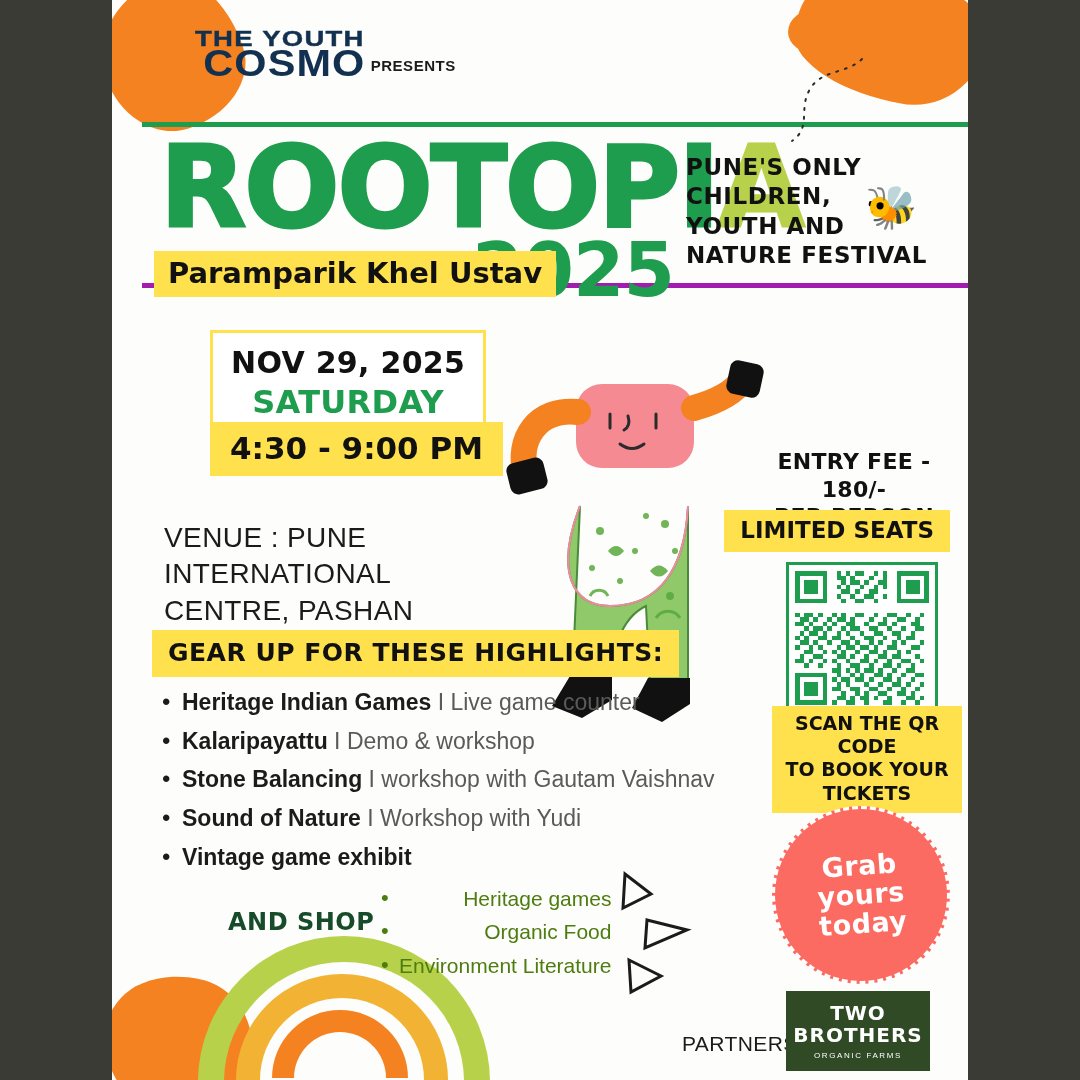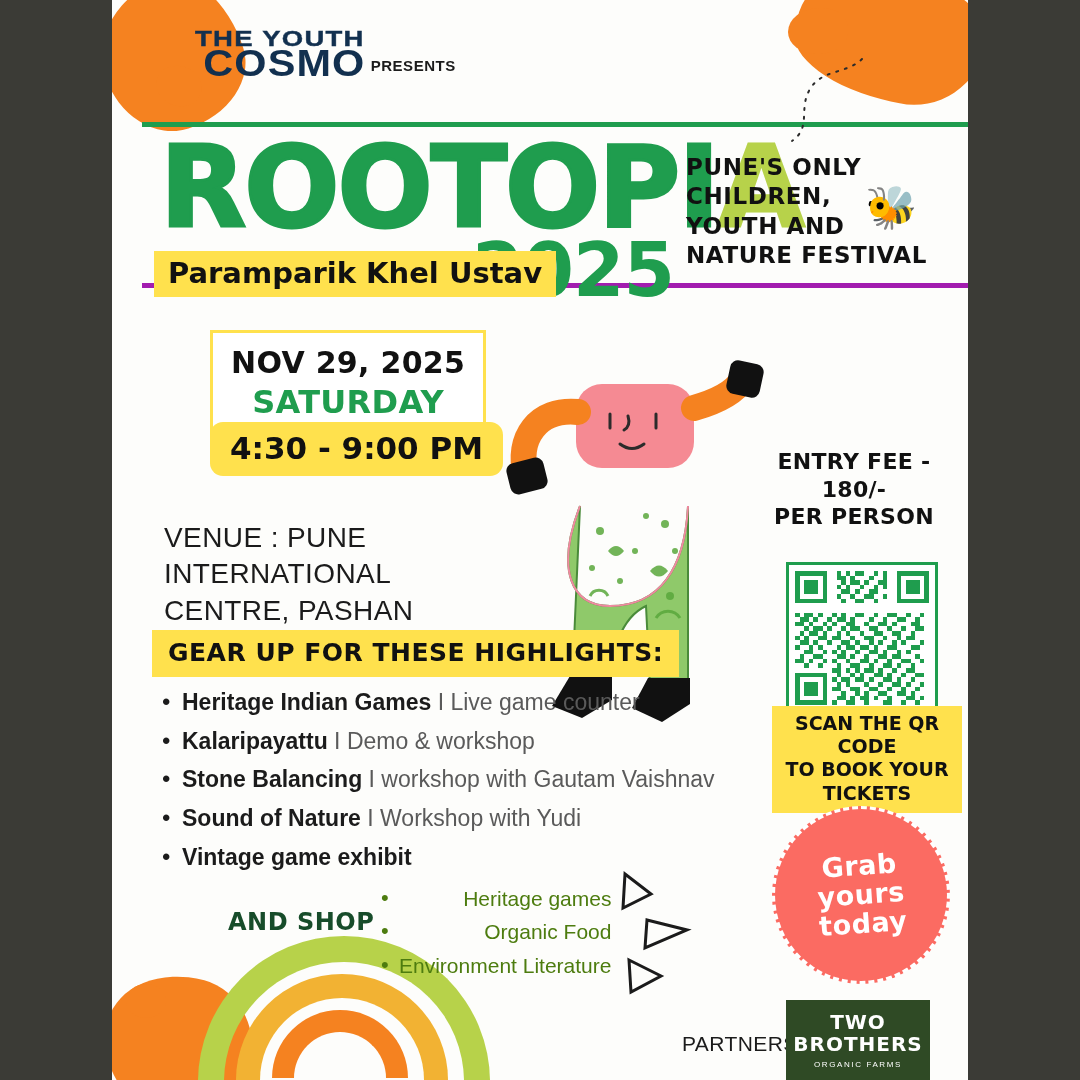--- a/index.html
+++ b/index.html
@@ -225,21 +225,20 @@
   .time-hl {
     position: absolute;
     left: 98px;
     top: 422px;
     background: #ffe14d;
     padding: 8px 20px 10px 20px;
     font-family: "DejaVu Sans", sans-serif;
     font-weight: bold;
     font-size: 31px;
     color: #111;
-    border-radius: 13px;
   }
   .venue {
     position: absolute;
     left: 52px;
     top: 520px;
     width: 420px;
     font-size: 28px;
     line-height: 1.3;
     color: #1b1b1b;
     letter-spacing: 0.4px;
@@ -416,21 +415,21 @@
     position: absolute;
     left: 570px;
     bottom: 24px;
     font-size: 21px;
     color: #1b1b1b;
     letter-spacing: 0.4px;
   }
   .tb-logo {
     position: absolute;
     right: 38px;
-    bottom: 0;
+    bottom: 9px;
     width: 144px;
     height: 80px;
     background: #2f4a25;
     color: #fff;
     text-align: center;
     padding-top: 12px;
     box-sizing: border-box;
   }
   .tb-logo .t1 {
     font-family: "DejaVu Sans", sans-serif;
@@ -557,20 +556,21 @@
     <svg class="arrows" viewBox="0 0 110 130">
       <path d="M8 6 L34 26 L6 40 Z" fill="none" stroke="#1b1b1b" stroke-width="3"></path>
       <path d="M30 52 L70 62 L28 80 Z" fill="none" stroke="#1b1b1b" stroke-width="3"></path>
       <path d="M12 92 L44 108 L14 124 Z" fill="none" stroke="#1b1b1b" stroke-width="3"></path>
     </svg>
 
     <div class="entry-fee">
       <div>ENTRY FEE - 180/-</div>
       <div>PER PERSON</div>
     </div>
+    <div class="limited-hl">LIMITED SEATS</div>
 
     <div class="qr-frame">
       <svg class="qr" viewBox="0 0 29 29" shape-rendering="crispEdges">
         <rect width="29" height="29" fill="#ffffff"></rect>
         <g fill="#1f9d4e">
           <rect x="0" y="0" width="7" height="1"></rect>
             <rect x="0" y="6" width="7" height="1"></rect>
           <rect x="0" y="0" width="1" height="7"></rect>
             <rect x="6" y="0" width="1" height="7"></rect>
           <rect x="2" y="2" width="3" height="3"></rect>

